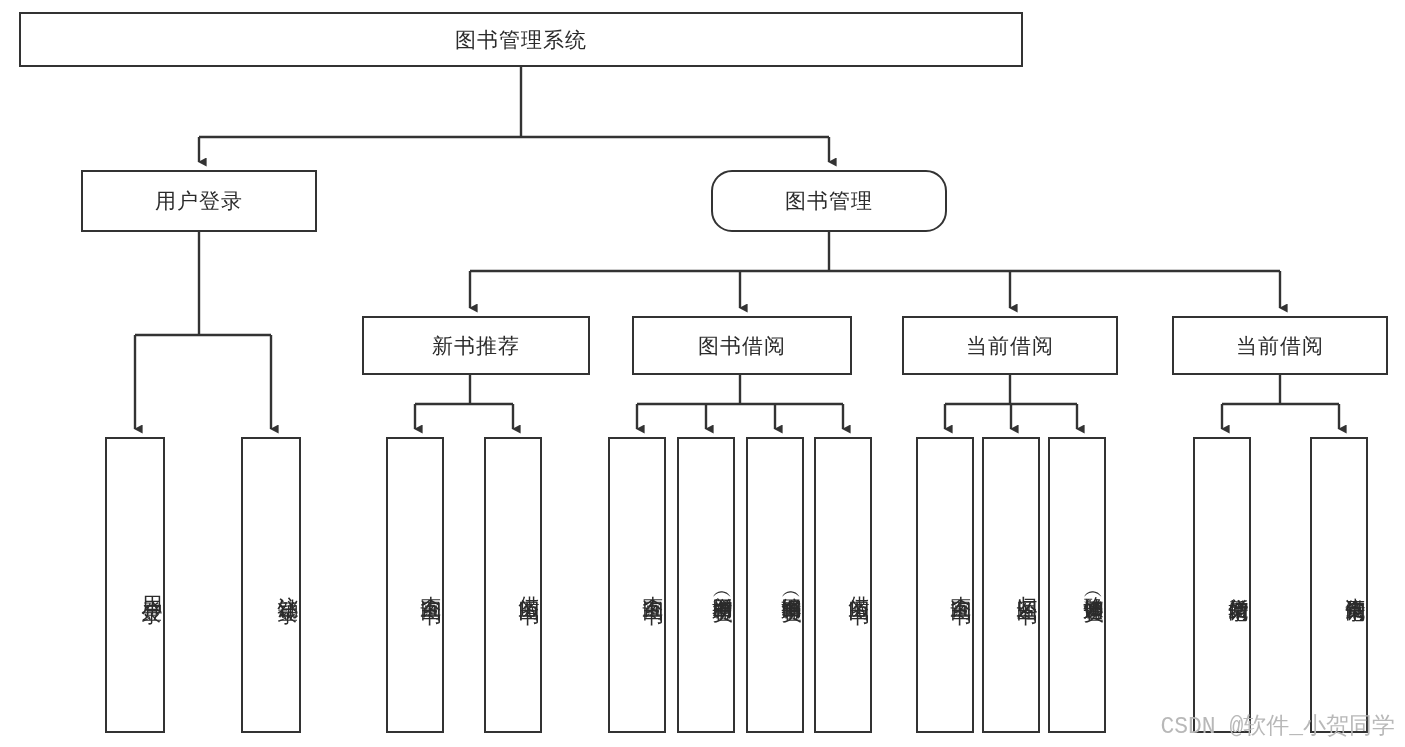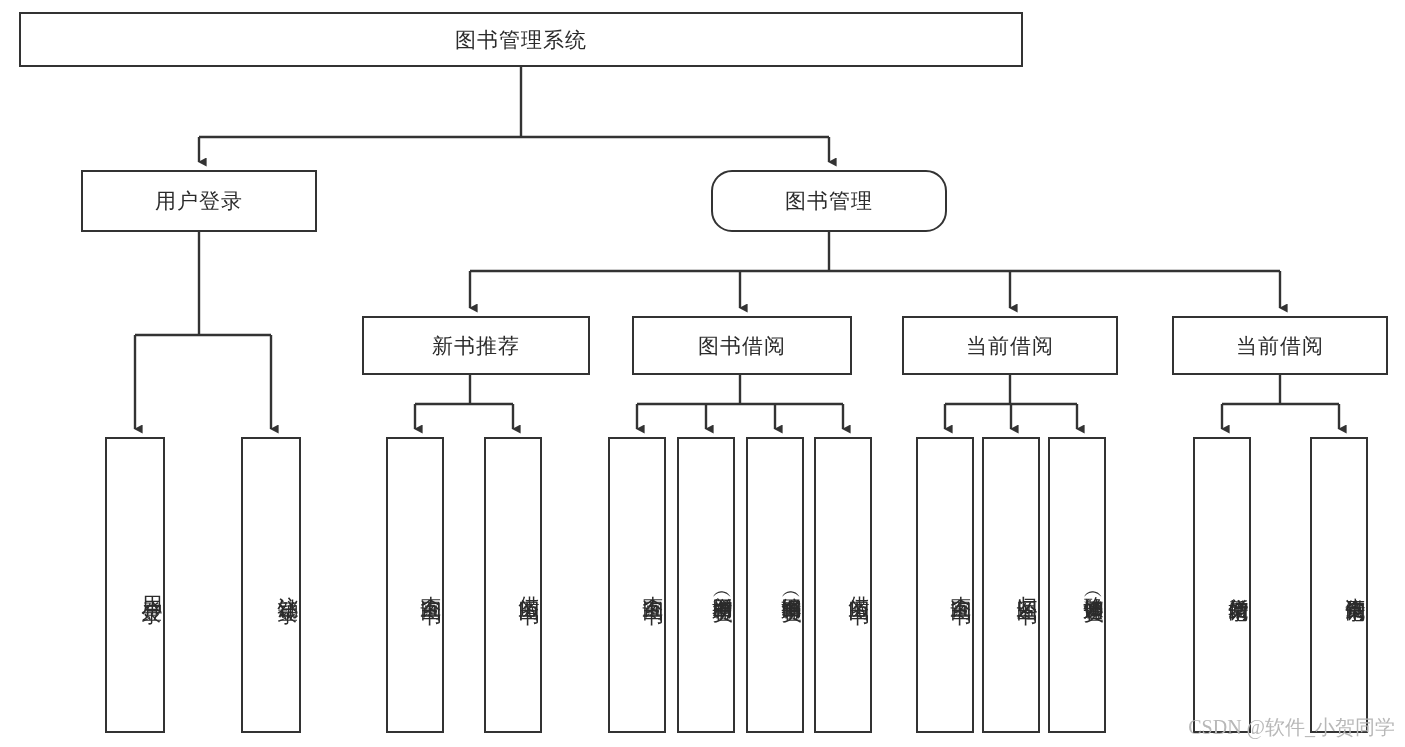--- a/index.html
+++ b/index.html
@@ -54,25 +54,25 @@
     line-height: 1.05;
   }
   .node.v.tight {
     letter-spacing: 1px;
     font-size: 20px;
   }
   .watermark {
     position: absolute;
     right: 10px;
     bottom: 6px;
-    font-size: 20px;
+    font-size: 23px;
     color: #b8b8b8;
     z-index: 5;
     white-space: nowrap;
-    font-family: Liberation Serif, serif;
+    font-family: Liberation Mono, monospace;
   }
 </style>
 </head>
 <body>
 
 <div id="diagram-root">
 
   <svg id="edges" viewBox="0 0 1405 747">
     <defs>
       <marker id="arrow" markerWidth="9" markerHeight="9" refX="4.5" refY="7.6" orient="auto" markerUnits="userSpaceOnUse">

